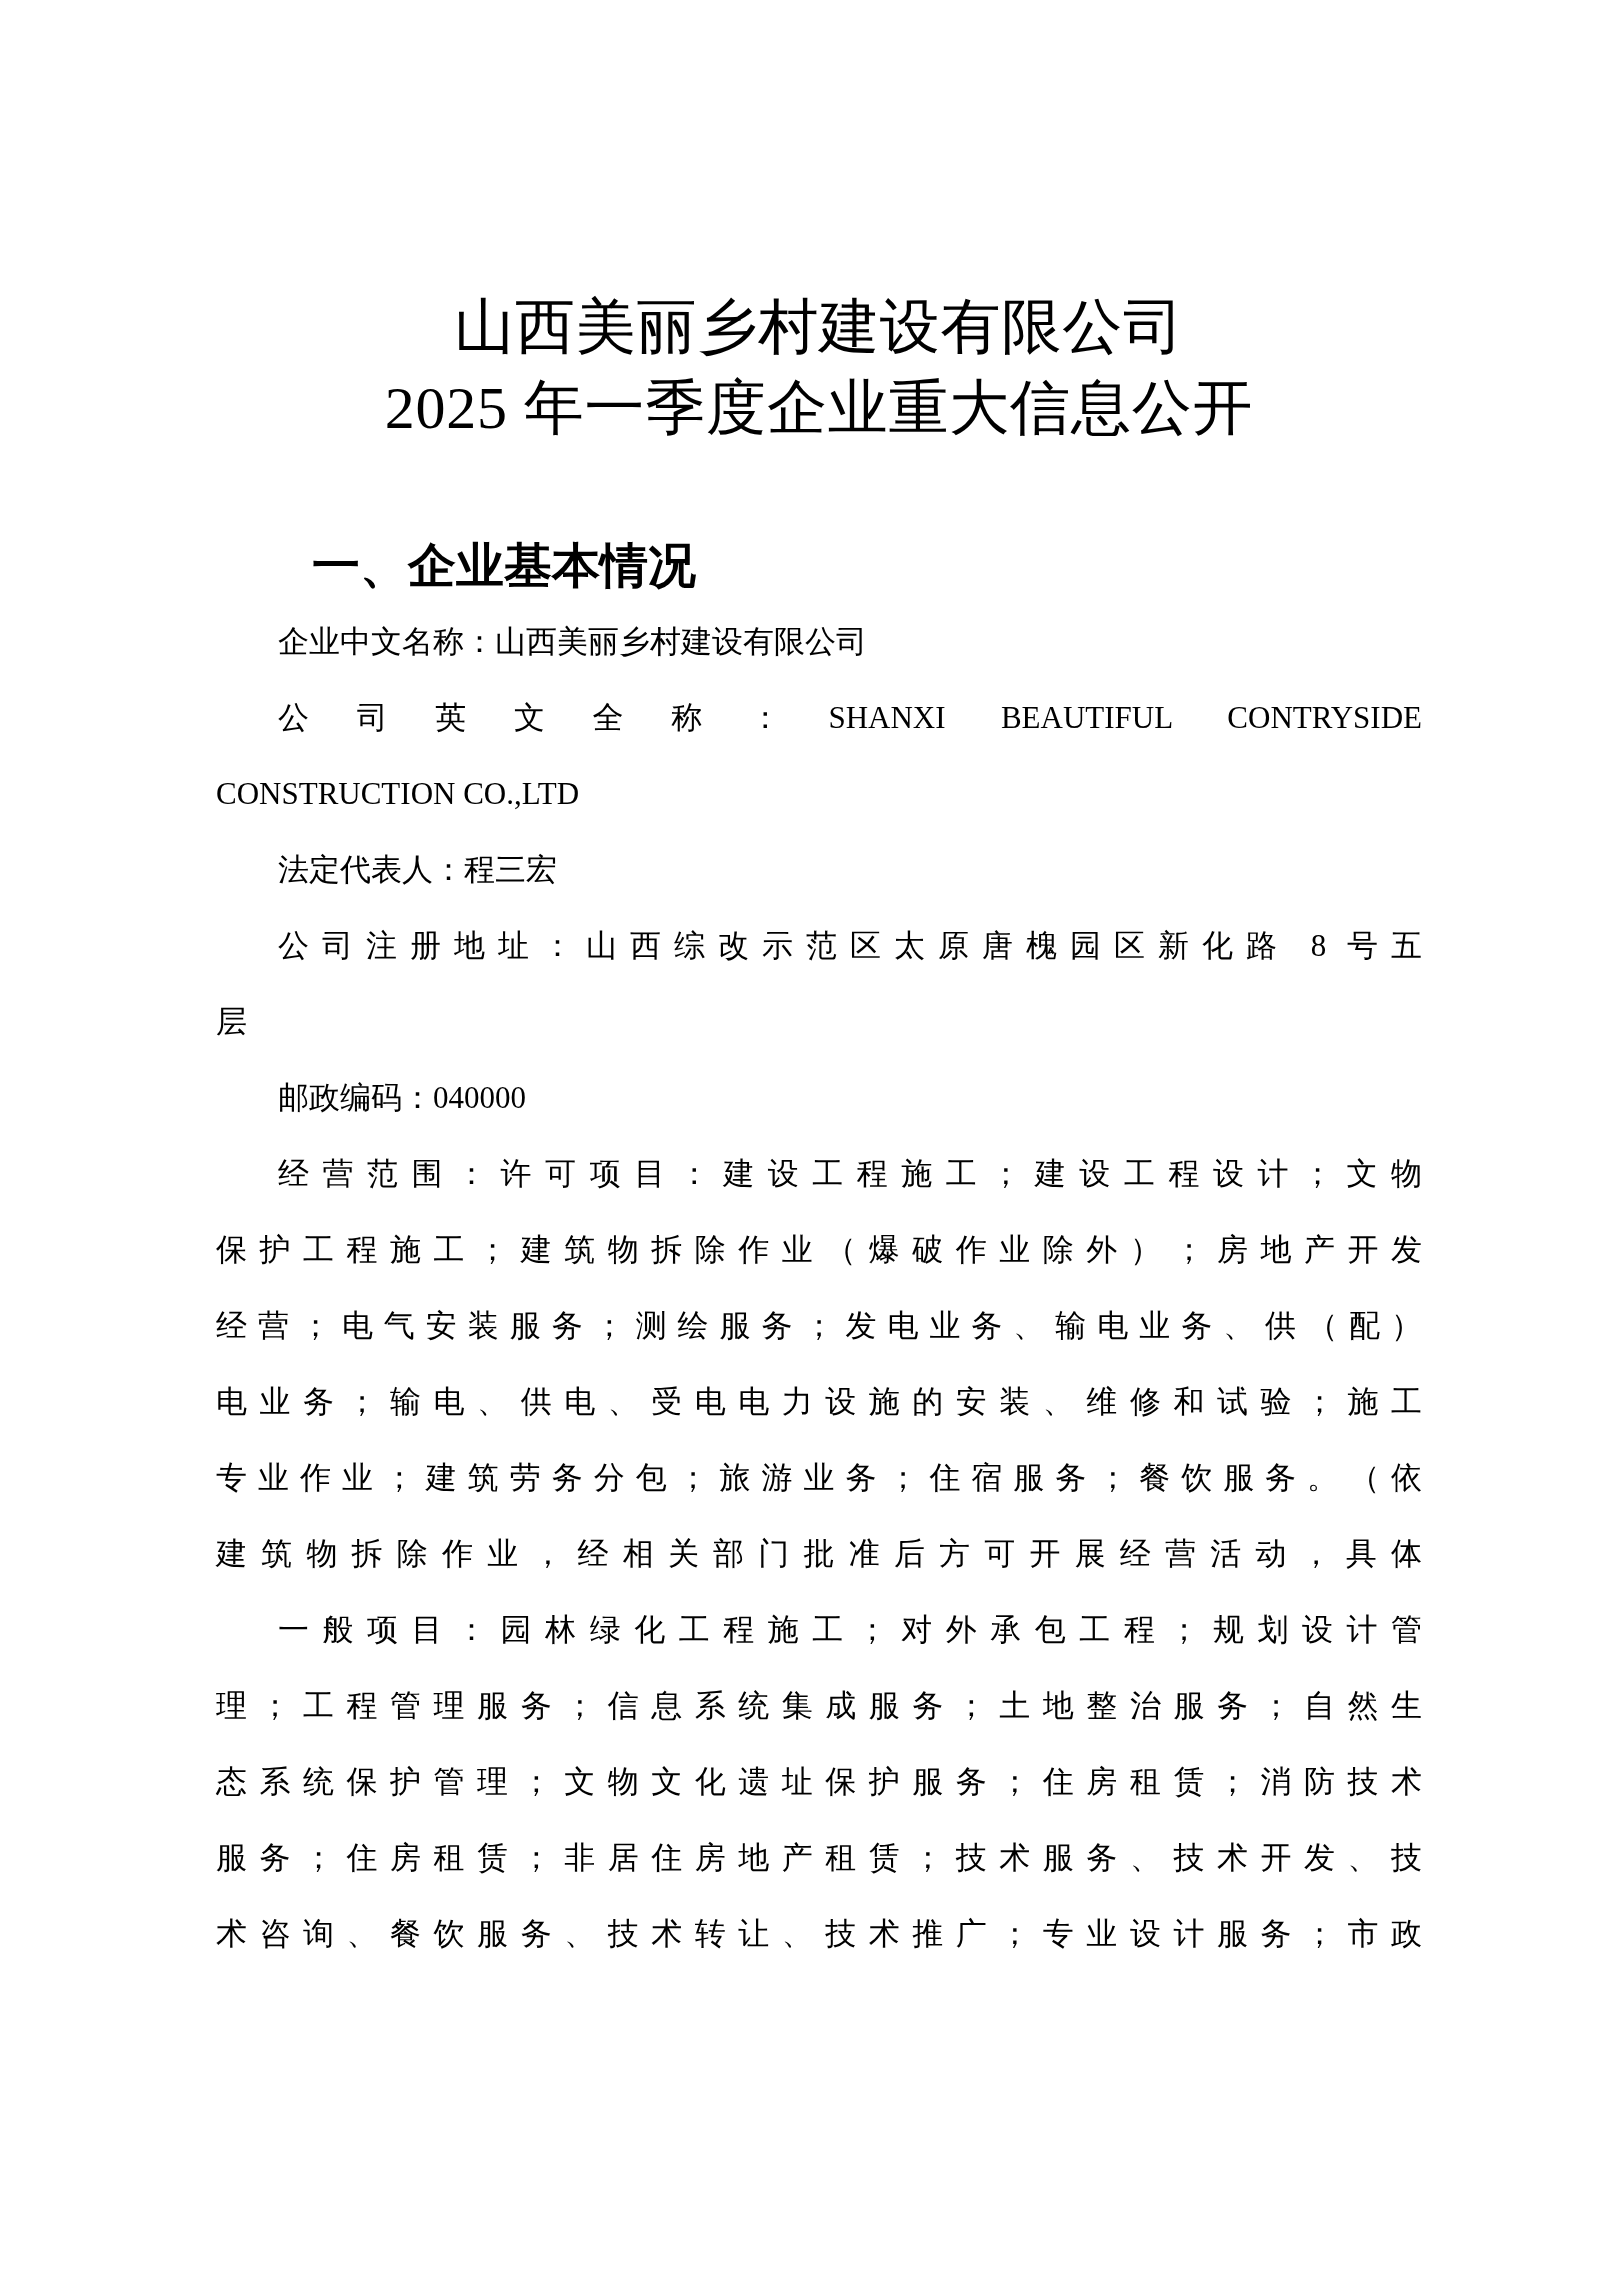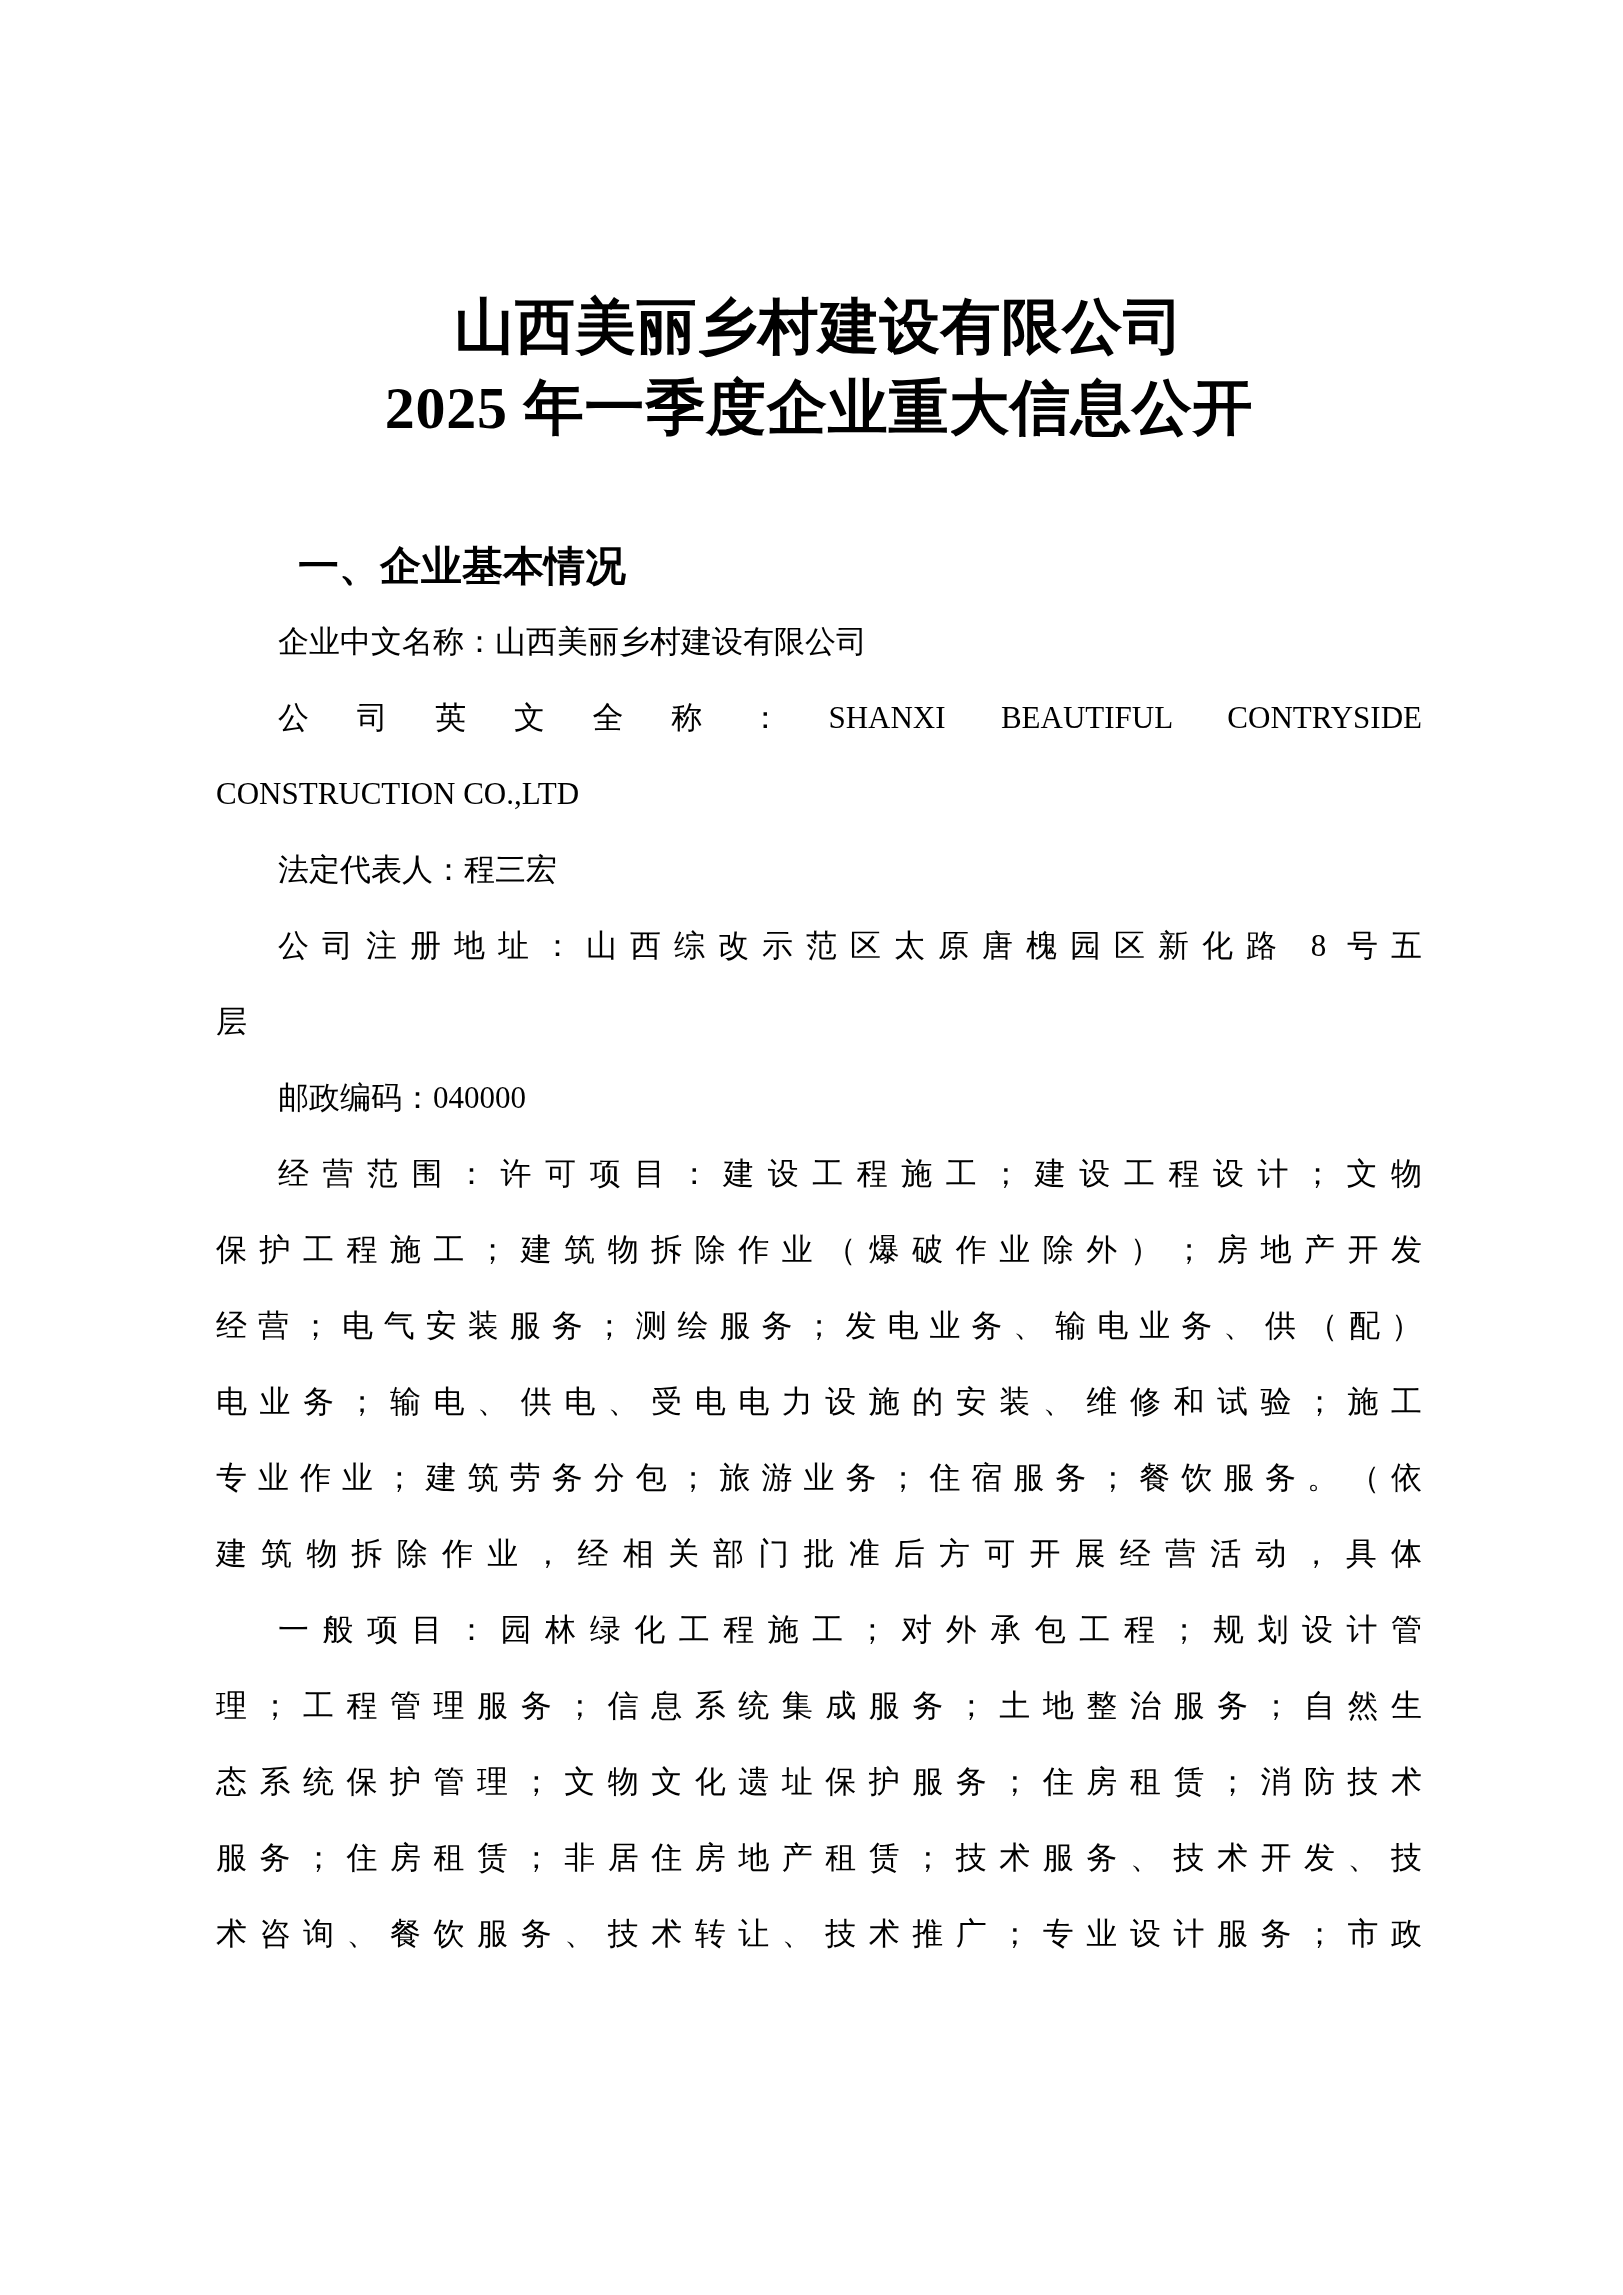--- a/index.html
+++ b/index.html
@@ -17,29 +17,29 @@
     color: #000000;
     font-family: "Liberation Serif", "DejaVu Serif", serif;
     overflow: hidden;
   }
   .doc-title {
     text-align: center;
   }
   .title-line {
     font-size: 60px;
     line-height: 81px;
-    font-weight: 700;
+    font-weight: 400;
     letter-spacing: 0.8px;
     white-space: nowrap;
   }
   .section-heading {
     margin-top: 79px;
     font-family: "Liberation Sans", "DejaVu Sans", sans-serif;
     font-weight: 700;
-    font-size: 41px;
+    font-size: 48px;
     line-height: 76px;
     text-indent: 2em;
     white-space: nowrap;
   }
   .body-text {
     width: 100%;
   }
   .body-line {
     font-size: 31px;
     line-height: 76px;

